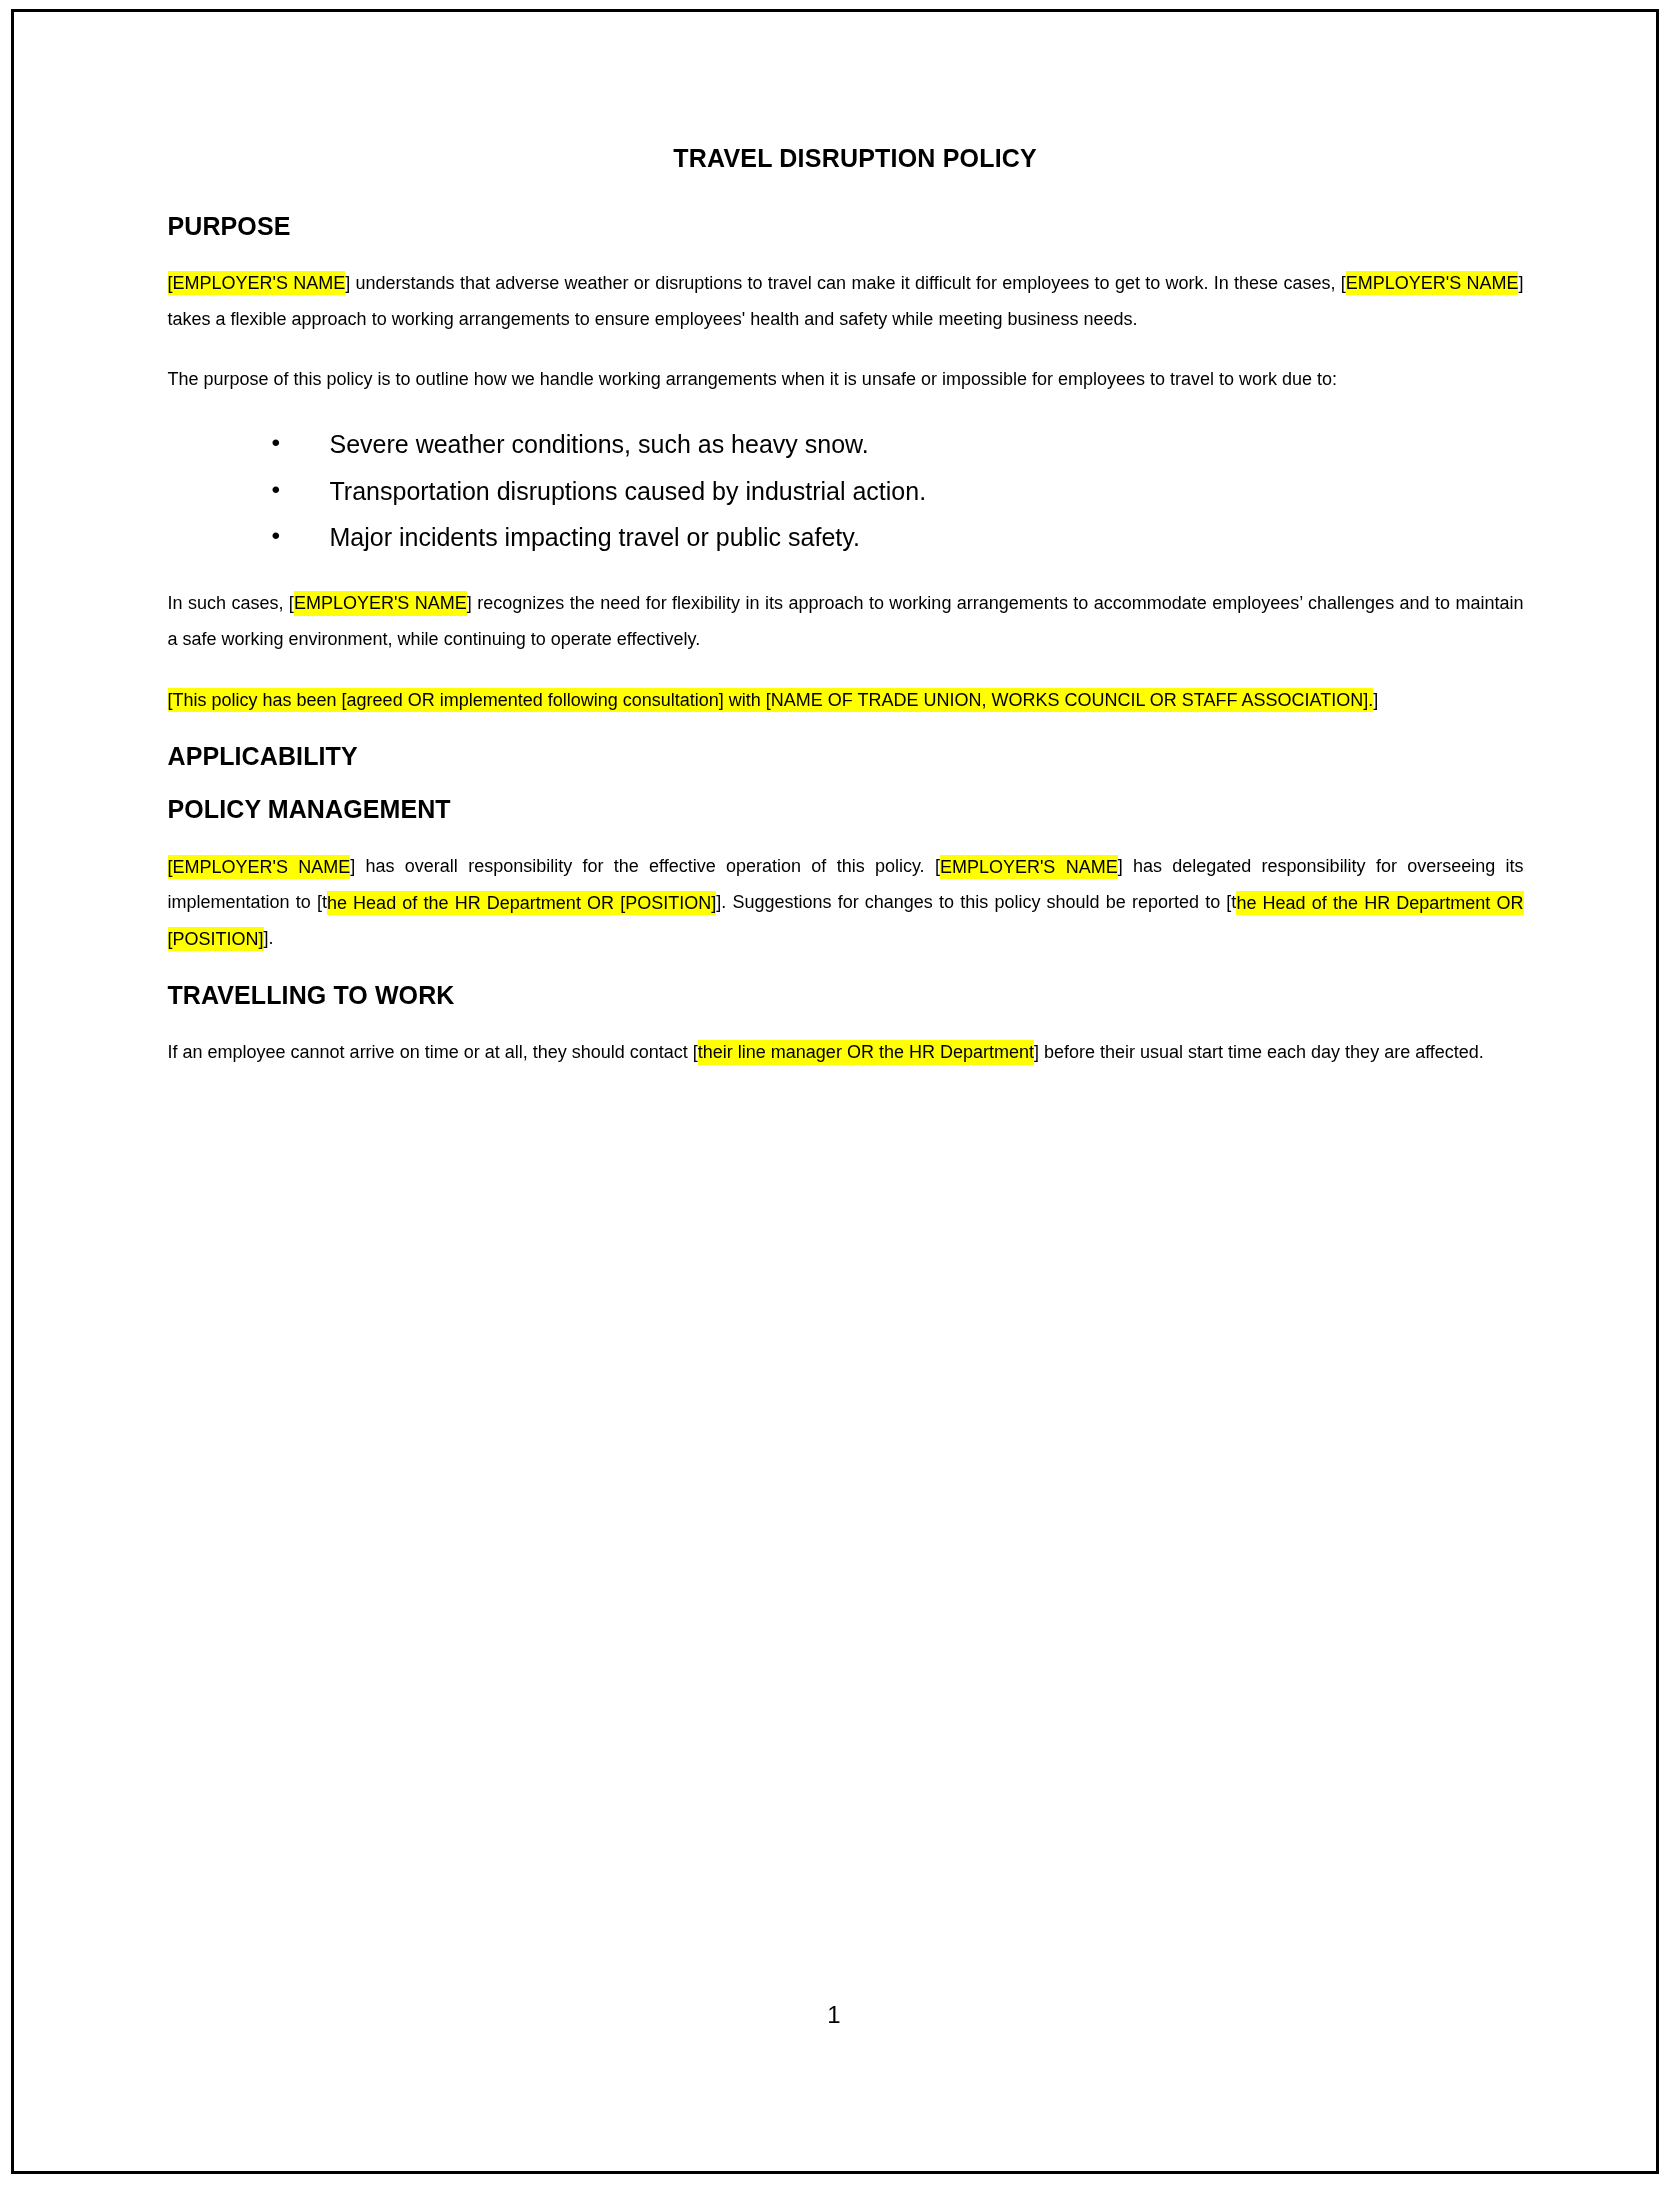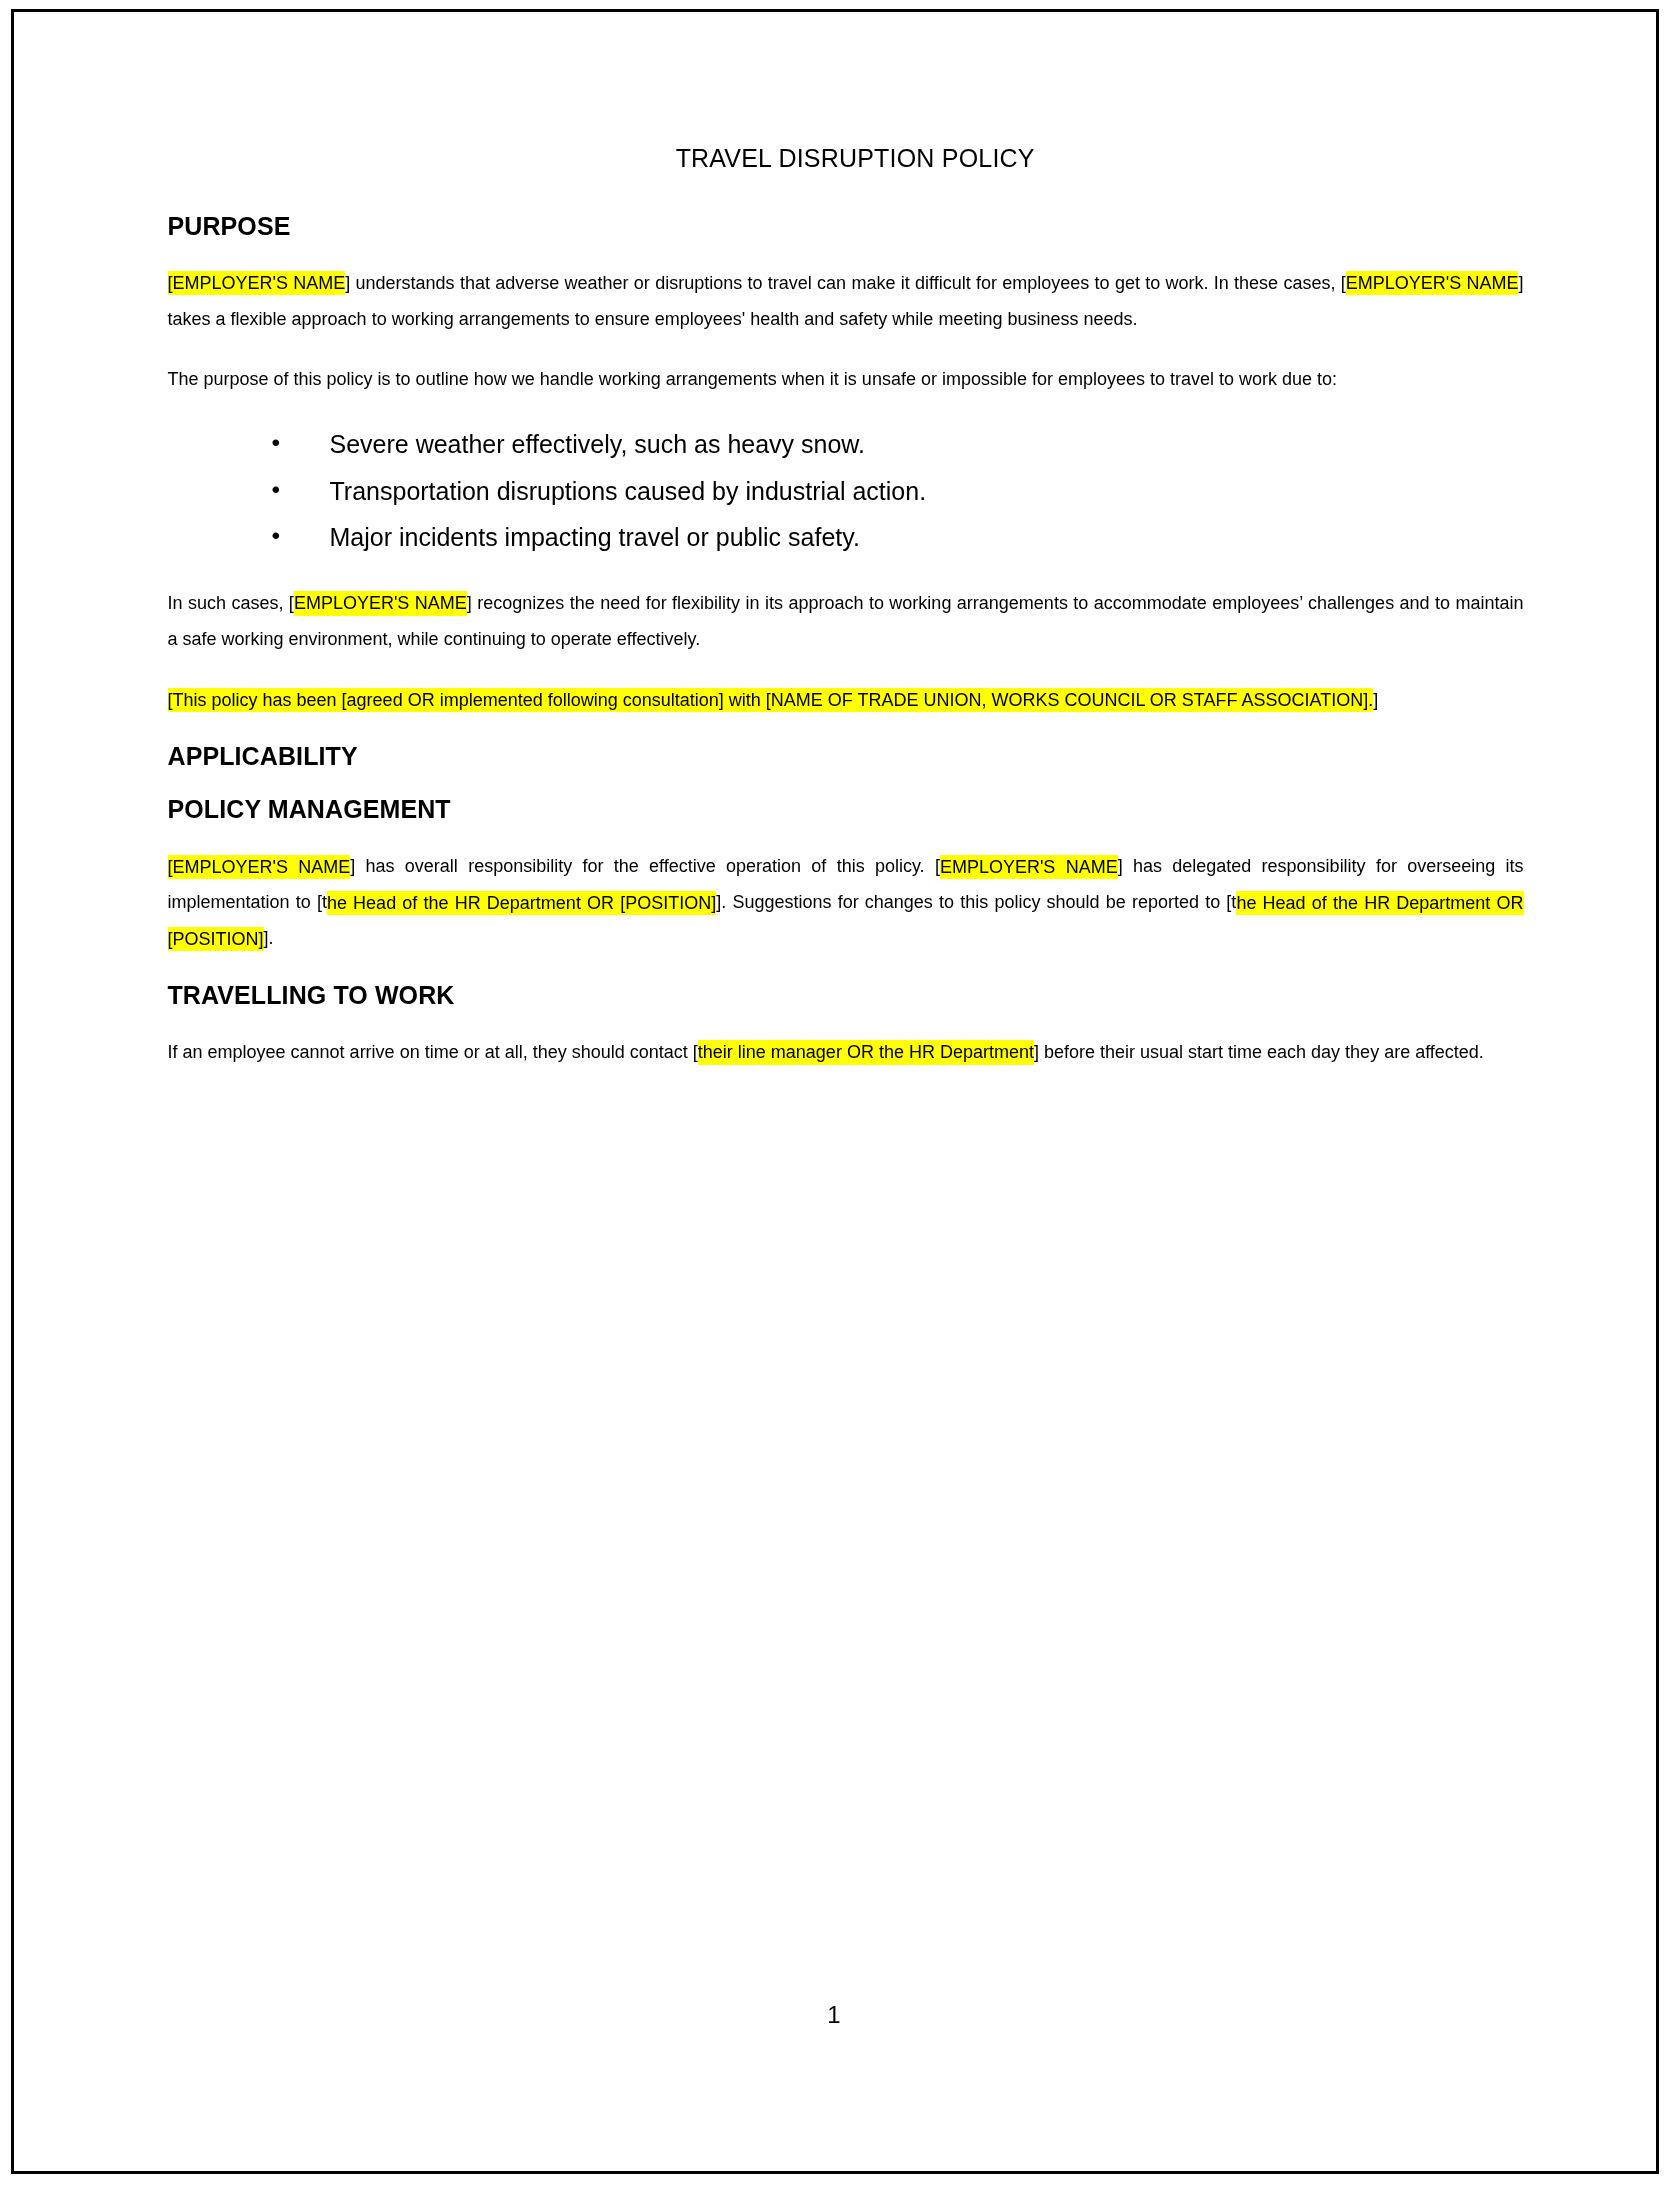--- a/index.html
+++ b/index.html
@@ -29,21 +29,21 @@
 
   #page-body {
     position: absolute;
     left: 154px;
     top: 132px;
     width: 1356px;
   }
 
   .doc-title {
     text-align: center;
-    font-weight: normal;
+    font-weight: bold;
     font-size: 25px;
     letter-spacing: 0.2px;
     margin: 0 0 39px 0;
     padding-left: 19.3px;
   }
 
   .section-heading {
     font-weight: bold;
     font-size: 25px;
     letter-spacing: 0.1px;
@@ -111,21 +111,21 @@
 
     <div class="doc-title">TRAVEL DISRUPTION POLICY</div>
 
     <div class="section-heading">PURPOSE</div>
 
     <p class="para"><span class="hl">[EMPLOYER'S NAME</span><span>] understands that adverse weather or disruptions to travel can make it difficult for employees to get to work. In these cases, [</span><span class="hl">EMPLOYER'S NAME</span><span>] takes a flexible approach to working arrangements to ensure employees' health and safety while meeting business needs.</span></p>
 
     <p class="para">The purpose of this policy is to outline how we handle working arrangements when it is unsafe or impossible for employees to travel to work due to:</p>
 
     <ul class="bullets">
-      <li>Severe weather effectively, such as heavy snow.</li>
+      <li>Severe weather conditions, such as heavy snow.</li>
       <li>Transportation disruptions caused by industrial action.</li>
       <li>Major incidents impacting travel or public safety.</li>
     </ul>
 
     <p class="para"><span>In such cases, [</span><span class="hl">EMPLOYER'S NAME</span><span>] recognizes the need for flexibility in its approach to working arrangements to accommodate employees’ challenges and to maintain a safe working environment, while continuing to operate effectively.</span></p>
 
     <p class="para"><span class="hl">[This policy has been [agreed OR implemented following consultation] with [NAME OF TRADE UNION, WORKS COUNCIL OR STAFF ASSOCIATION].</span><span>]</span></p>
 
 
     <div class="section-heading">APPLICABILITY</div>

